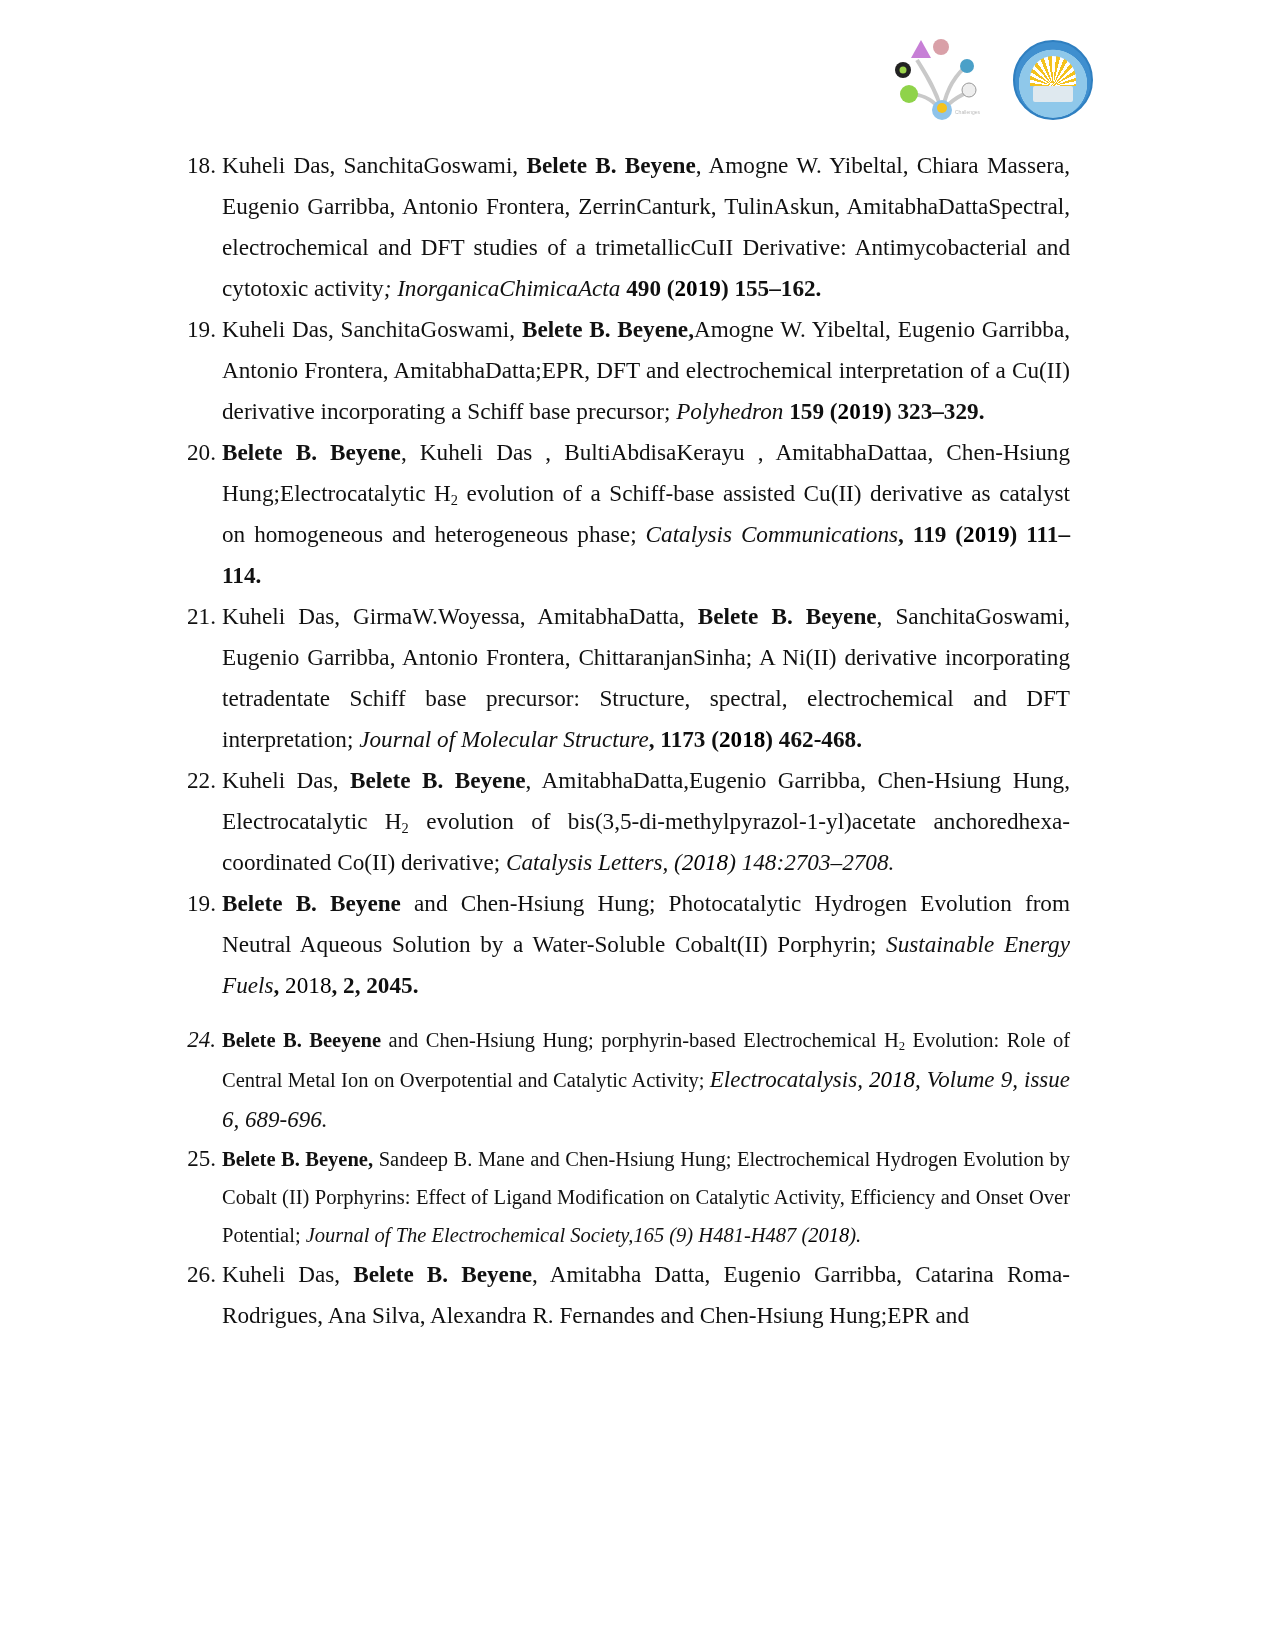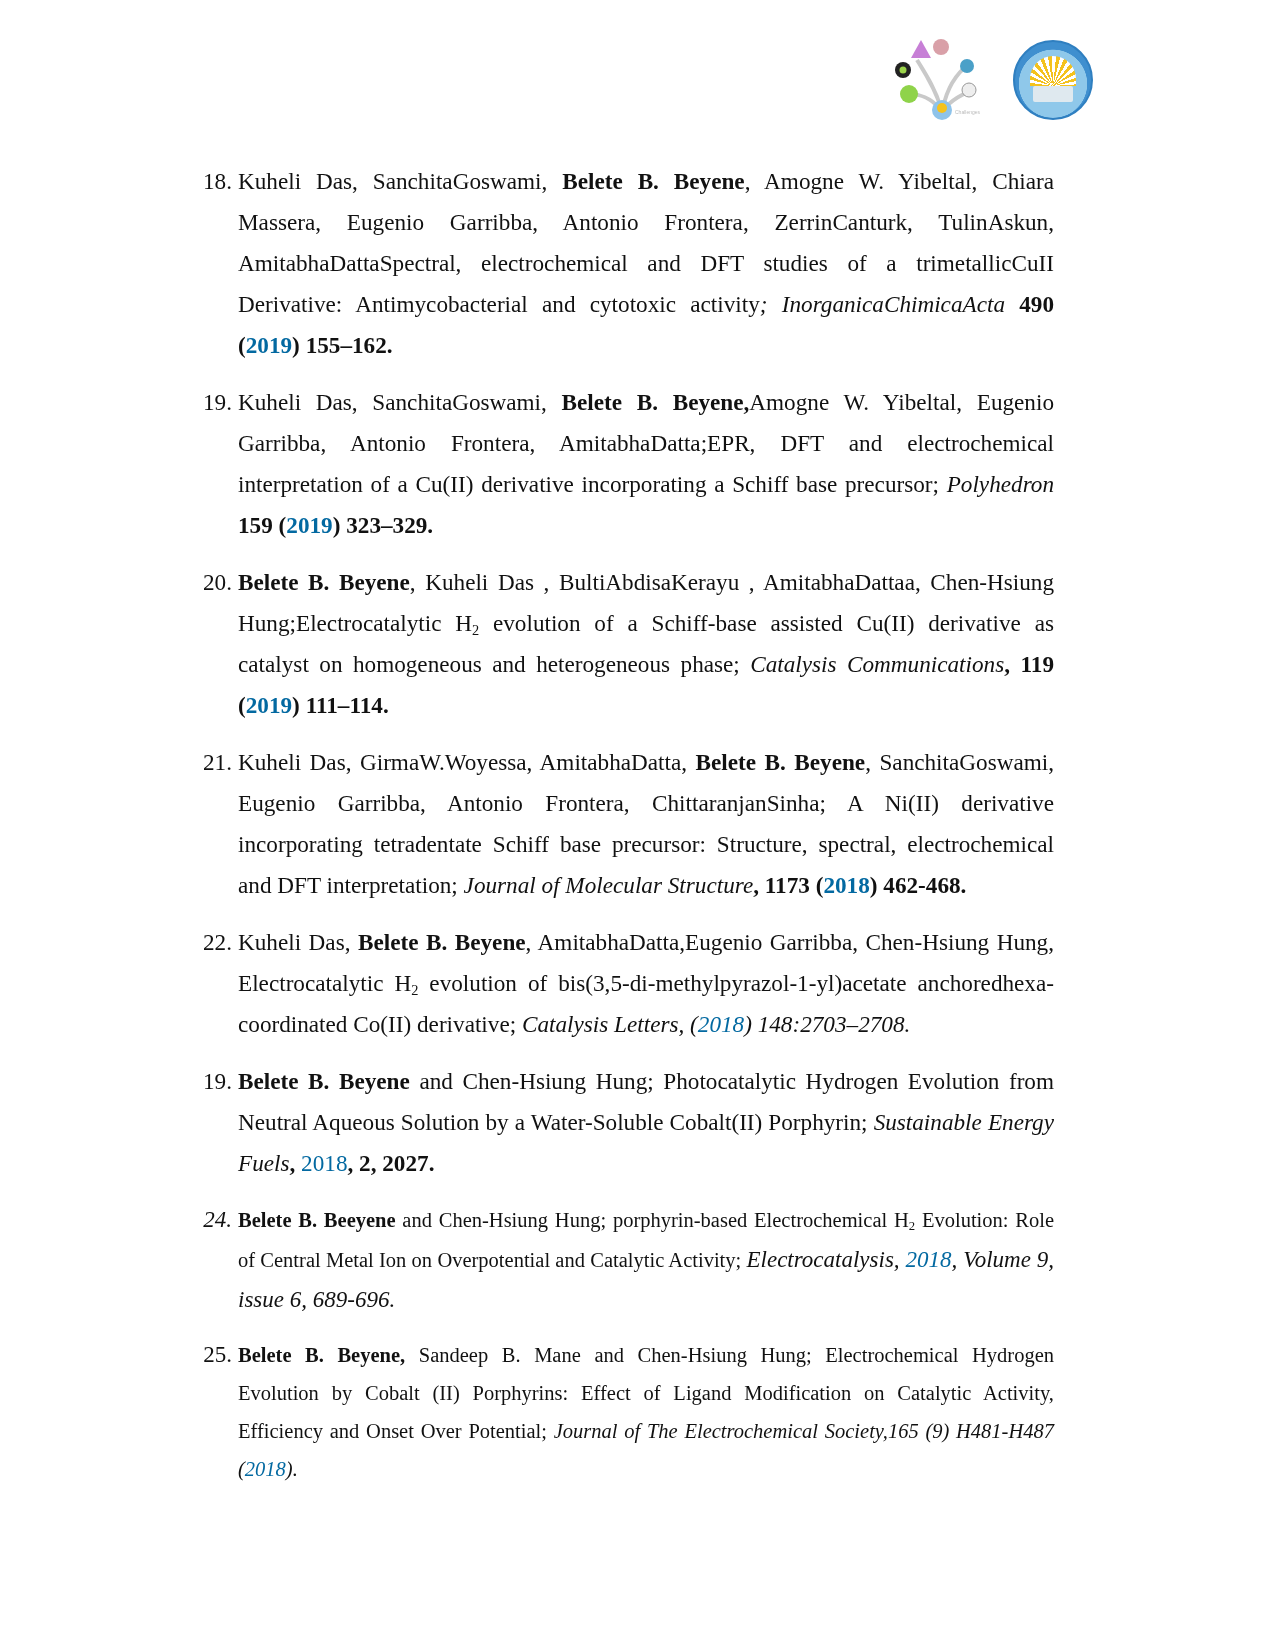--- a/index.html
+++ b/index.html
@@ -7,25 +7,25 @@
          font-family: "Liberation Serif", "DejaVu Serif", serif; color: #111; }
   .logos { position: absolute; top: 38px; left: 895px; width: 200px; height: 85px; }
   .logo-tree { position: absolute; left: 0; top: 0; width: 95px; height: 85px; }
   .logo-seal { position: absolute; left: 118px; top: 2px; width: 80px; height: 80px; border-radius: 50%;
                background: radial-gradient(circle at 50% 55%, #f7e27a 0 30%, #8fc8ea 31% 60%, #3f8fcf 61% 100%);
                border: 2px solid #2f7fc0; box-sizing: border-box; }
   .logo-seal .rays { position: absolute; left: 15px; top: 14px; width: 46px; height: 30px; border-radius: 46px 46px 0 0;
                background: repeating-conic-gradient(from 270deg at 50% 100%, #f4c21d 0 8deg, #ffffff 8deg 16deg); }
   .logo-seal .bldg { position: absolute; left: 18px; top: 44px; width: 40px; height: 16px; background: #dfe9ef; border-radius: 2px; }
   .list { position: absolute; top: 145px; left: 178px; width: 892px; }
-  .ref { position: relative; padding-left: 44px; font-size: 23.2px; line-height: 41px; text-align: justify; margin: 16px; }
+  .ref { position: relative; padding-left: 44px; font-size: 23.2px; line-height: 41px; text-align: justify; margin: 0; }
   .ref .num { position: absolute; left: 0; top: 0; width: 38px; text-align: right; }
   .ref.small { font-size: 20.5px; line-height: 40px; }
   .ref.gap { margin-top: 14px; }
-  .year { color: #0369a1; }
+  .year { color: #000000; }
   b.j, .bi { font-weight: normal; font-style: italic; }
   .bold { font-weight: bold; }
   sub { font-size: 0.62em; vertical-align: -0.25em; line-height: 0; }
 </style>
 </head>
 <body>
 
 <div class="logos">
   <svg class="logo-tree" viewBox="0 0 95 85">
     <path d="M46 70 C40 50 30 35 22 22" stroke="#c9c9c9" stroke-width="4" fill="none"></path>
@@ -65,25 +65,28 @@
 
   <p class="ref">
     <span class="num">21.</span><span>Kuheli Das, GirmaW.Woyessa, AmitabhaDatta, </span><span class="bold">Belete B. Beyene</span><span>, SanchitaGoswami, Eugenio Garribba, Antonio Frontera, ChittaranjanSinha; A Ni(II) derivative incorporating tetradentate Schiff base precursor: Structure, spectral, electrochemical and DFT interpretation; </span><span class="bi">Journal of Molecular Structure</span><span class="bold">, 1173 (</span><span class="bold year">2018</span><span class="bold">) 462-468.</span>
   </p>
 
   <p class="ref">
     <span class="num">22.</span><span>Kuheli Das, </span><span class="bold">Belete B. Beyene</span><span>, AmitabhaDatta,Eugenio Garribba, Chen-Hsiung Hung, Electrocatalytic H</span><sub>2</sub><span> evolution of bis(3,5-di-methylpyrazol-1-yl)acetate anchoredhexa-coordinated Co(II) derivative; </span><span class="bi">Catalysis Letters, (</span><span class="bi year">2018</span><span class="bi">) 148:2703–2708.</span>
   </p>
 
   <p class="ref">
-    <span class="num">19.</span><span class="bold">Belete B. Beyene</span><span> and Chen-Hsiung Hung; Photocatalytic Hydrogen Evolution from Neutral Aqueous Solution by a Water-Soluble Cobalt(II) Porphyrin; </span><span class="bi">Sustainable Energy Fuels</span><span class="bold">, </span><span class="bold year" style="font-weight:normal">2018</span><span class="bold">, 2, 2027.</span>
+    <span class="num">19.</span><span class="bold">Belete B. Beyene</span><span> and Chen-Hsiung Hung; Photocatalytic Hydrogen Evolution from Neutral Aqueous Solution by a Water-Soluble Cobalt(II) Porphyrin; </span><span class="bi">Sustainable Energy Fuels</span><span class="bold">, </span><span class="bold year" style="font-weight:normal">2018</span><span class="bold">, 2, 2045.</span>
   </p>
 
   <p class="ref small gap">
     <span class="num" style="font-style:italic;font-size:23px">24.</span><span class="bold">Belete B. Beeyene</span><span> and Chen-Hsiung Hung; porphyrin-based Electrochemical H</span><sub>2</sub><span> Evolution: Role of Central Metal Ion on Overpotential and Catalytic Activity; </span><span class="bi" style="font-size:23px">Electrocatalysis, </span><span class="bi year" style="font-size:23px">2018</span><span class="bi" style="font-size:23px">, Volume 9, issue 6, 689-696.</span>
   </p>
 
   <p class="ref small" style="line-height:38px">
     <span class="num" style="font-size:23px">25.</span><span class="bold">Belete B. Beyene,</span><span> Sandeep B. Mane and Chen-Hsiung Hung; Electrochemical Hydrogen Evolution by Cobalt (II) Porphyrins: Effect of Ligand Modification on Catalytic Activity, Efficiency and Onset Over Potential; </span><span class="bi">Journal of The Electrochemical Society,165 (9) H481-H487 (</span><span class="bi year">2018</span><span class="bi">).</span>
   </p>
 
+  <p class="ref">
+    <span class="num">26.</span><span>Kuheli Das, </span><span class="bold">Belete B. Beyene</span><span>, Amitabha Datta, Eugenio Garribba, Catarina Roma-Rodrigues, Ana Silva, Alexandra R. Fernandes and Chen-Hsiung Hung;EPR and</span>
+  </p>
 
 </div>
 
 </body></html>

